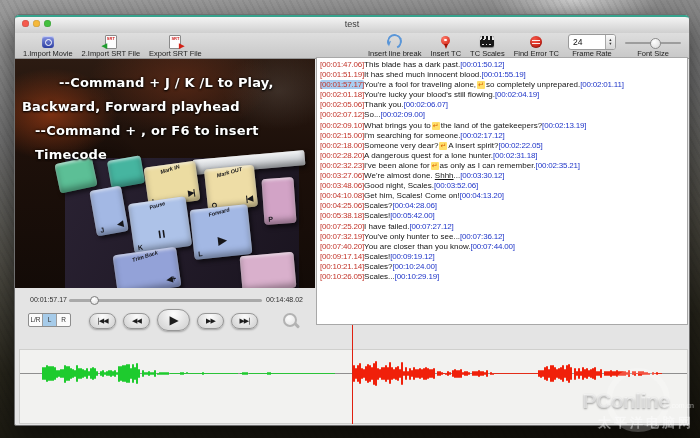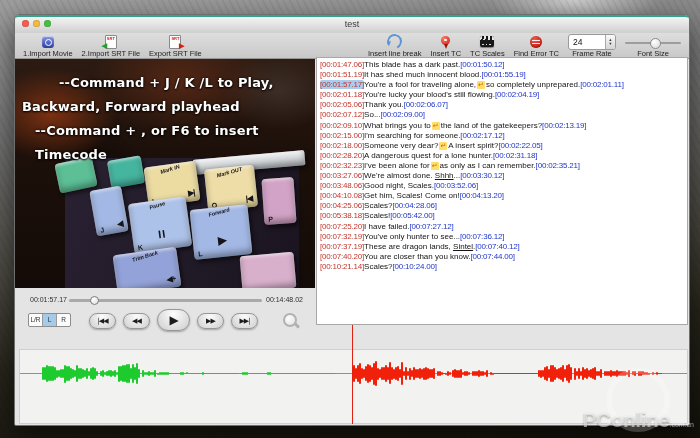--- a/index.html
+++ b/index.html
@@ -287,23 +287,24 @@
         <div class="sub-row"><span class="tc start">[00:02:18.00]</span><span class="txt">Someone very dear?</span><span class="brmark">↵</span><span class="txt">A insert spirit?</span><span class="tc end">[00:02:22.05]</span></div>
         <div class="sub-row"><span class="tc start">[00:02:28.20]</span><span class="txt">A dangerous quest for a lone hunter.</span><span class="tc end">[00:02:31.18]</span></div>
         <div class="sub-row"><span class="tc start">[00:02:32.23]</span><span class="txt">I've been alone for</span><span class="brmark">↵</span><span class="txt">as only as I can remember.</span><span class="tc end">[00:02:35.21]</span></div>
         <div class="sub-row"><span class="tc start">[00:03:27.06]</span><span class="txt">We're almost done. </span><span class="txt und">Shhh</span><span class="txt">...</span><span class="tc end">[00:03:30.12]</span></div>
         <div class="sub-row"><span class="tc start">[00:03:48.06]</span><span class="txt">Good night, Scales.</span><span class="tc end">[00:03:52.06]</span></div>
         <div class="sub-row"><span class="tc start">[00:04:10.08]</span><span class="txt">Get him, Scales! Come on!</span><span class="tc end">[00:04:13.20]</span></div>
         <div class="sub-row"><span class="tc start">[00:04:25.06]</span><span class="txt">Scales?</span><span class="tc end">[00:04:28.06]</span></div>
         <div class="sub-row"><span class="tc start">[00:05:38.18]</span><span class="txt">Scales!</span><span class="tc end">[00:05:42.00]</span></div>
         <div class="sub-row"><span class="tc start">[00:07:25.20]</span><span class="txt">I have failed.</span><span class="tc end">[00:07:27.12]</span></div>
         <div class="sub-row"><span class="tc start">[00:07:32.19]</span><span class="txt">You've only hunter to see...</span><span class="tc end">[00:07:36.12]</span></div>
-        <div class="sub-row"><span class="tc start">[00:07:37.19]</span><span class="txt">These are dragon lands, </span><span class="txt und">Sintel</span><span class="txt">.</span><span class="tc end">[00:07:40.12]</span></div>
         <div class="sub-row"><span class="tc start">[00:07:40.20]</span><span class="txt">You are closer than you know.</span><span class="tc end">[00:07:44.00]</span></div>
+        <div class="sub-row"><span class="tc start">[00:09:17.14]</span><span class="txt">Scales!</span><span class="tc end">[00:09:19.12]</span></div>
         <div class="sub-row"><span class="tc start">[00:10:21.14]</span><span class="txt">Scales?</span><span class="tc end">[00:10:24.00]</span></div>
+        <div class="sub-row"><span class="tc start">[00:10:26.05]</span><span class="txt">Scales...</span><span class="tc end">[00:10:29.19]</span></div>
       </div>
 
     <div class="wavepanel">
       <div class="wave-mid"></div>
       <div id="wavebars">
           <div class="wbar" style="left: 22px; height: 13.1px; top: 16.9px; background: rgb(30, 203, 46);"></div>
           <div class="wbar" style="left: 24px; height: 12.4px; top: 17.3px; background: rgb(30, 203, 46);"></div>
           <div class="wbar" style="left: 26px; height: 17px; top: 15px; background: rgb(30, 203, 46);"></div>
           <div class="wbar" style="left: 28px; height: 14.5px; top: 16.3px; background: rgb(30, 203, 46);"></div>
           <div class="wbar" style="left: 30px; height: 15.1px; top: 15.9px; background: rgb(30, 203, 46);"></div>
@@ -592,14 +593,15 @@
           <div class="wbar" style="left: 638px; height: 1.2px; top: 22.9px; background: rgb(240, 32, 10);"></div>
           <div class="wbar" style="left: 640px; height: 1.9px; top: 22.6px; background: rgb(240, 32, 10);"></div>
         </div>
     </div>
     <div class="playhead" id="playhead" style="left: 337px;"></div>
   </div>
 
   <div class="watermark">
     <div class="wm-circle"></div>
     <div><span class="wm-brand">PConline</span><span class="wm-suffix">.com.cn</span></div>
+    <div class="wm-sub">太平洋电脑网</div>
   </div>
 </div>
 
 </body></html>

